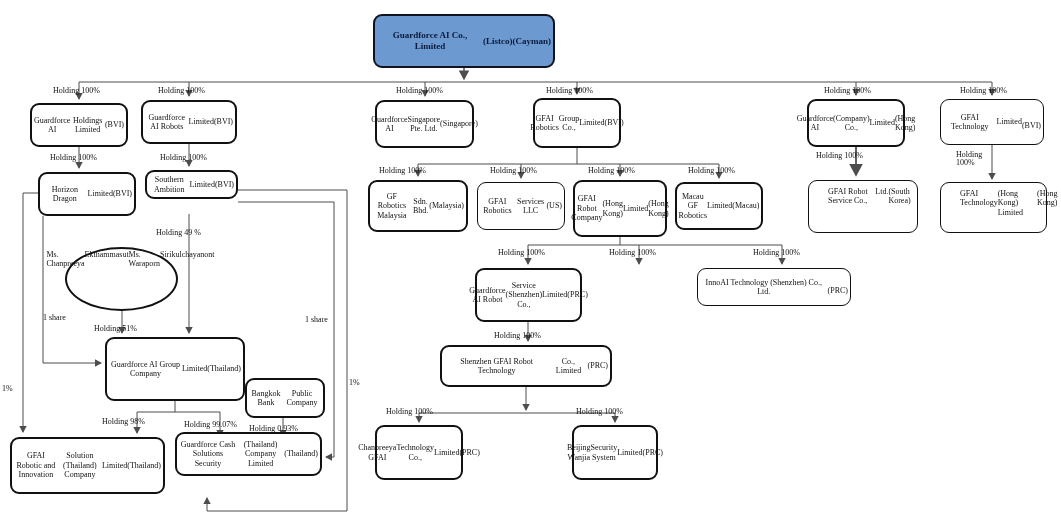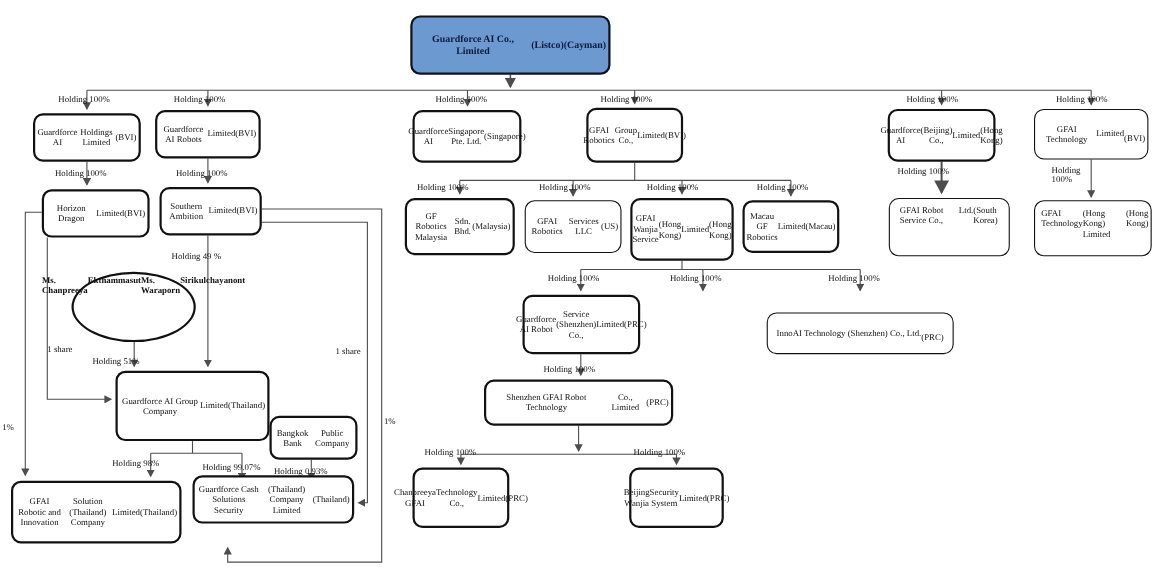--- a/index.html
+++ b/index.html
@@ -8,26 +8,26 @@
     font-family:"Liberation Serif","DejaVu Serif",serif;color:#111;overflow:hidden;
   }
   #wires{position:absolute;left:0;top:0;z-index:0;}
   .node{
     position:absolute;z-index:1;background:#fff;border:2px solid var(--box-border,#111);
     border-radius:9px;display:flex;flex-direction:row;justify-content:center;align-items:center;
     text-align:center;font-size:8px;line-height:1.18;padding:1px 2px;box-sizing:border-box;
   }
   .node span{display:block;}
   .thin{border-width:1px;}
-  .ellipse{border-radius:50%;align-items:flex-start;text-align:left;padding-left:20px;font-weight:bold;}
+  .ellipse{border-radius:50%;align-items:flex-start;text-align:left;padding-left:20px;}
   .root{
     background:var(--root-fill,#6C99CF);border:2px solid var(--root-border,#10131F);
     color:#0B1A3C;font-weight:bold;justify-content:space-evenly;font-size:9px;
   }
-  .align-left{align-items:flex-start;text-align:left;padding-left:9px;justify-content:flex-end;padding-top:6px;}
+  .align-left{align-items:flex-start;text-align:left;padding-left:19px;justify-content:space-between;padding-top:6px;}
   .gap-top{margin-top:8px;}
   .olabel{position:absolute;z-index:2;font-size:8px;line-height:1.05;white-space:nowrap;color:#111;}
   .wrap{white-space:normal;}
 </style>
 </head>
 <body>
 
 <div id="canvas">
 
   <svg id="wires" width="1061" height="529">
@@ -111,38 +111,38 @@
 
   <div class="node" style="left:533px;top:98px;width:88px;height:50px">
     <span>GFAI Robotics</span>
     <span>Group Co.,</span>
     <span>Limited</span>
     <span>(BVI)</span>
   </div>
 
   <div class="node" style="left:807px;top:99px;width:98px;height:48px">
     <span>Guardforce AI</span>
-    <span>(Beijing) Co.,</span>
+    <span>(Company) Co.,</span>
     <span>Limited</span>
     <span>(Hong Kong)</span>
   </div>
 
   <div class="node thin" style="left:940px;top:99px;width:104px;height:46px">
     <span>GFAI Technology</span>
     <span>Limited</span>
     <span class="gap-top">(BVI)</span>
   </div>
 
   <div class="node" style="left:38px;top:172px;width:98px;height:44px">
     <span>Horizon Dragon</span>
     <span>Limited</span>
     <span>(BVI)</span>
   </div>
 
-  <div class="node" style="left:145px;top:170px;width:93px;height:44px">
+  <div class="node" style="left:145px;top:170px;width:93px;height:29px">
     <span>Southern Ambition</span>
     <span>Limited</span>
     <span>(BVI)</span>
   </div>
 
   <div class="node ellipse" style="left:65px;top:247px;width:113px;height:64px">
     <span>Ms. Chanpreeya</span>
     <span>Ekthammasut</span>
     <span>Ms. Waraporn</span>
     <span>Sirikulchayanont</span>
@@ -178,41 +178,41 @@
     <span>(Malaysia)</span>
   </div>
 
   <div class="node thin" style="left:477px;top:182px;width:88px;height:48px">
     <span>GFAI Robotics</span>
     <span>Services LLC</span>
     <span>(US)</span>
   </div>
 
   <div class="node" style="left:573px;top:180px;width:94px;height:57px">
-    <span>GFAI Wanjia Service</span>
+    <span>GFAI Robot Company</span>
     <span>(Hong Kong)</span>
     <span>Limited</span>
     <span>(Hong Kong)</span>
   </div>
 
   <div class="node" style="left:675px;top:182px;width:88px;height:48px">
     <span>Macau GF Robotics</span>
     <span>Limited</span>
     <span>(Macau)</span>
   </div>
 
   <div class="node" style="left:475px;top:268px;width:107px;height:54px">
     <span>Guardforce AI Robot</span>
     <span>Service (Shenzhen) Co.,</span>
     <span>Limited</span>
     <span>(PRC)</span>
   </div>
 
 
-  <div class="node thin" style="left:697px;top:284px;width:170px;height:38px">
+  <div class="node thin" style="left:697px;top:268px;width:154px;height:38px">
     <span>InnoAI Technology (Shenzhen) Co., Ltd.</span>
     <span class="gap-top">(PRC)</span>
   </div>
 
   <div class="node" style="left:440px;top:345px;width:172px;height:42px">
     <span>Shenzhen GFAI Robot Technology</span>
     <span>Co., Limited</span>
     <span>(PRC)</span>
   </div>
 
@@ -244,21 +244,21 @@
 
   <span class="olabel" style="left:53px;top:87px">Holding 100%</span>
   <span class="olabel" style="left:158px;top:87px">Holding 100%</span>
   <span class="olabel" style="left:396px;top:87px">Holding 100%</span>
   <span class="olabel" style="left:546px;top:87px">Holding 100%</span>
   <span class="olabel" style="left:824px;top:87px">Holding 100%</span>
   <span class="olabel" style="left:960px;top:87px">Holding 100%</span>
   <span class="olabel" style="left:50px;top:154px">Holding 100%</span>
   <span class="olabel" style="left:160px;top:154px">Holding 100%</span>
   <span class="olabel" style="left:156px;top:229px">Holding 49 %</span>
-  <span class="olabel" style="left:84px;top:325px">Holding 51%</span>
+  <span class="olabel" style="left:94px;top:325px">Holding 51%</span>
   <span class="olabel" style="left:43px;top:314px">1 share</span>
   <span class="olabel" style="left:2px;top:385px">1%</span>
   <span class="olabel" style="left:305px;top:316px">1 share</span>
   <span class="olabel" style="left:349px;top:379px">1%</span>
   <span class="olabel" style="left:102px;top:418px">Holding 98%</span>
   <span class="olabel" style="left:184px;top:421px">Holding 99.07%</span>
   <span class="olabel" style="left:249px;top:425px">Holding 0.93%</span>
   <span class="olabel" style="left:379px;top:167px">Holding 100%</span>
   <span class="olabel" style="left:490px;top:167px">Holding 100%</span>
   <span class="olabel" style="left:588px;top:167px">Holding 100%</span>

